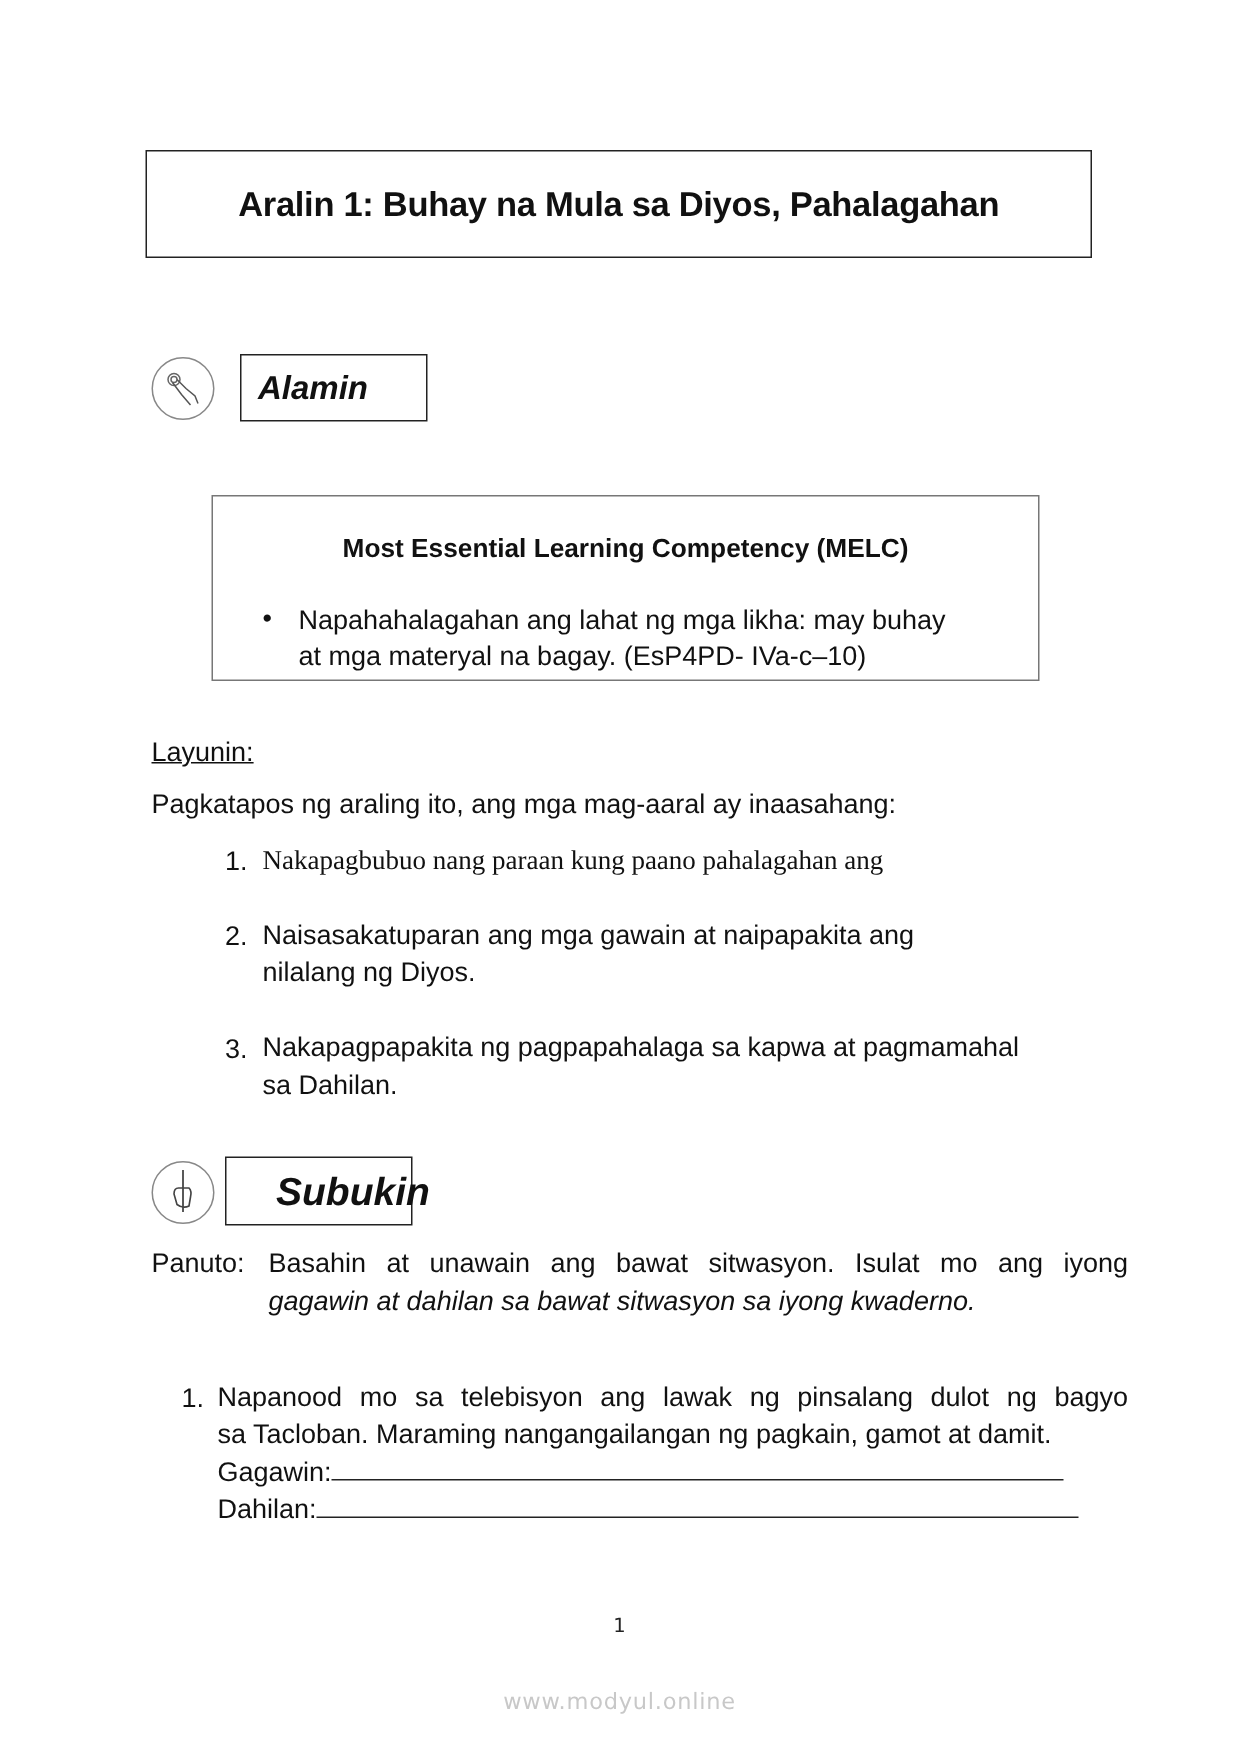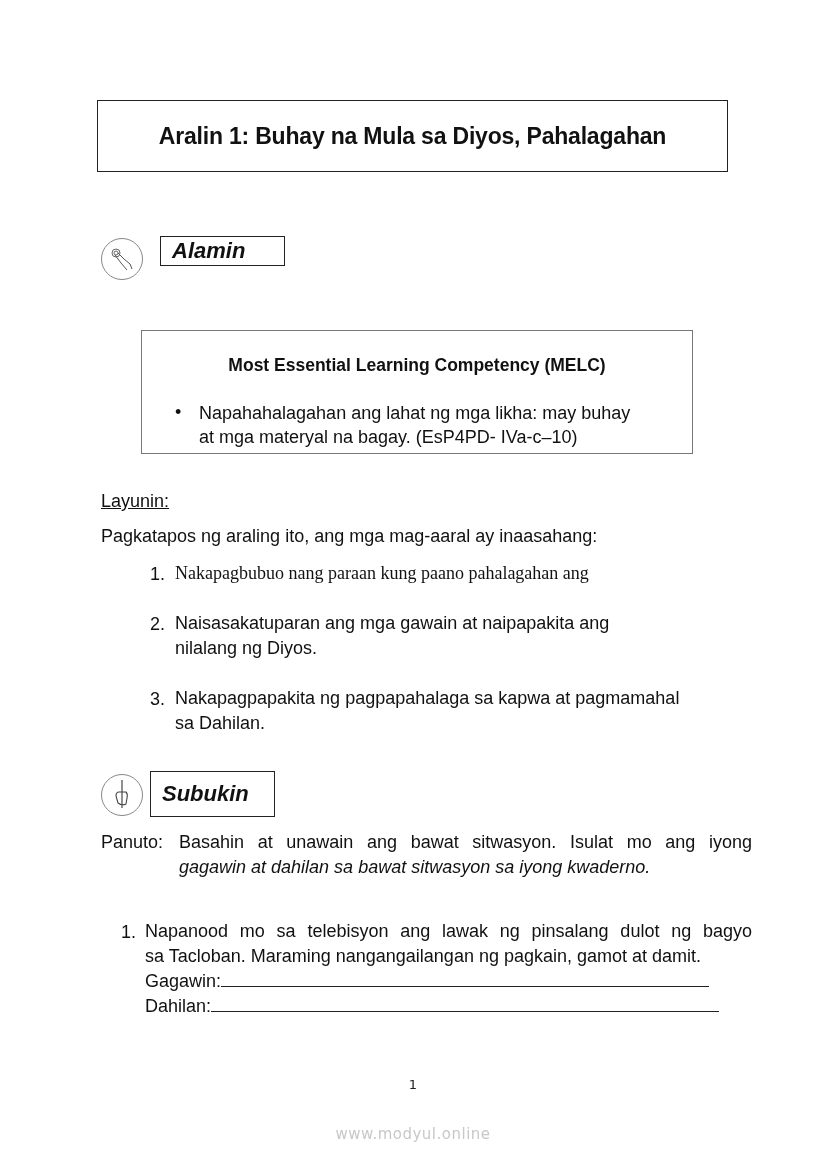--- a/index.html
+++ b/index.html
@@ -31,21 +31,21 @@
   <span>Aralin 1: Buhay na Mula sa Diyos, Pahalagahan</span>
 </div>
 
 <div class="abs icon-circle" style="left:101px; top:238px;">
   <svg width="30" height="30" viewBox="0 0 30 30">
     <circle cx="9" cy="9" r="4" fill="none" stroke="#666" stroke-width="1"></circle>
     <circle cx="9" cy="9" r="2" fill="none" stroke="#666" stroke-width="1"></circle>
     <path d="M8 11 L14 19 L20 26 M11 9 L17 15 L23 20 L25 25" fill="none" stroke="#555" stroke-width="1"></path>
   </svg>
 </div>
-<div class="abs sec-box" style="left:160px; top:236px; width:125px; height:30px;align-items:center;">
+<div class="abs sec-box" style="left:160px; top:236px; width:125px; height:45px;align-items:center;">
   <span>Alamin</span>
 </div>
 
 <div class="abs melc-box">
   <div class="melc-title">Most Essential Learning Competency (MELC)</div>
   <div class="melc-bullet">•</div>
   <div class="melc-text">
     <div>Napahahalagahan ang lahat ng mga likha: may buhay</div>
     <div>at mga materyal na bagay. (EsP4PD- IVa-c–10)</div>
   </div>
@@ -71,21 +71,21 @@
   <div>sa Dahilan.</div>
 </div>
 
 <div class="abs icon-circle" style="left:101px; top:774px;">
   <svg width="30" height="34" viewBox="0 0 30 34">
     <line x1="15" y1="2" x2="15" y2="30" stroke="#555" stroke-width="1.3"></line>
     <path d="M9 18 Q9 14 12 14 L19 14 Q21 16 20 20 L19 26 Q15 28 11 25 Z" fill="none" stroke="#444" stroke-width="1.1"></path>
   </svg>
 </div>
 <div class="abs sec-box" style="left:150px; top:771px; width:125px; height:46px;">
-  <span style="font-size:22px;">Subukin</span>
+  <span style="font-size:26px;margin-left:22px;">Subukin</span>
 </div>
 
 <div class="abs body-text" style="left:101px; top:830px;">Panuto:</div>
 <div class="abs body-text" style="left:179px; top:830px; width:573px; text-align:justify; text-align-last:justify;">Basahin at unawain ang bawat sitwasyon. Isulat mo ang iyong</div>
 <div class="abs body-text" style="left:179px; top:855px;font-style:italic;">gagawin at dahilan sa bawat sitwasyon sa iyong kwaderno.</div>
 
 <div class="abs ol-num" style="left:121px; top:922px;">1.</div>
 <div class="abs body-text" style="left:145px; top:919px; width:607px; text-align:justify; text-align-last:justify;">Napanood mo sa telebisyon ang lawak ng pinsalang dulot ng bagyo</div>
 <div class="abs body-text" style="left:145px; top:944px;">sa Tacloban. Maraming nangangailangan ng pagkain, gamot at damit.</div>
 

